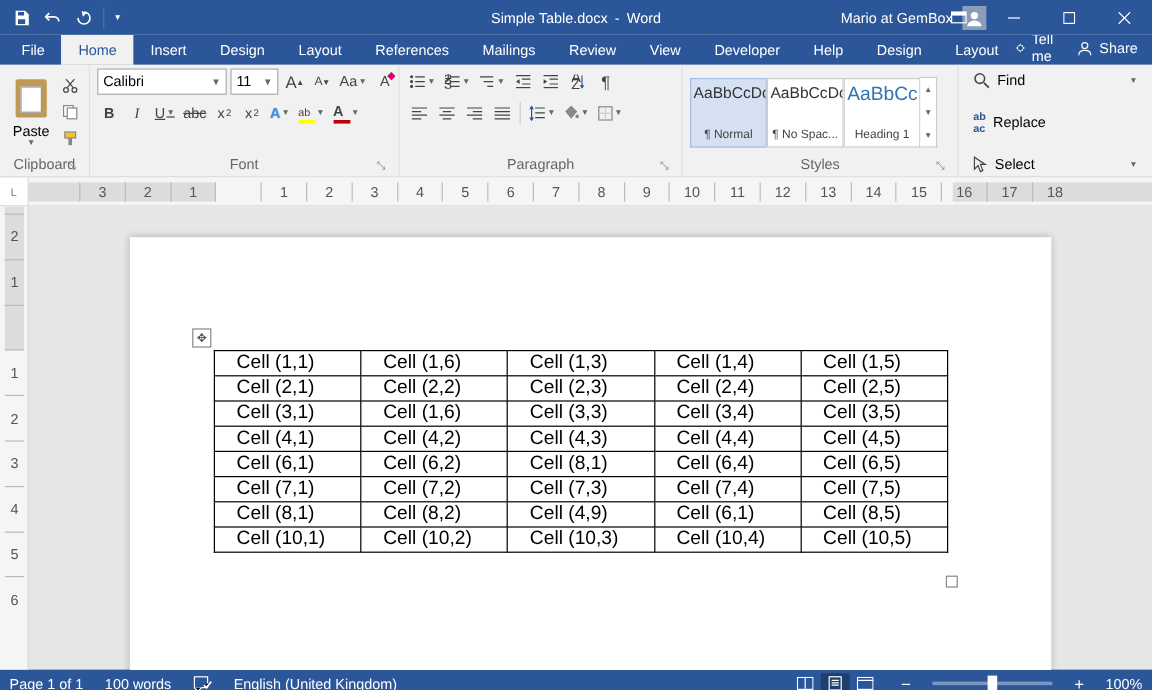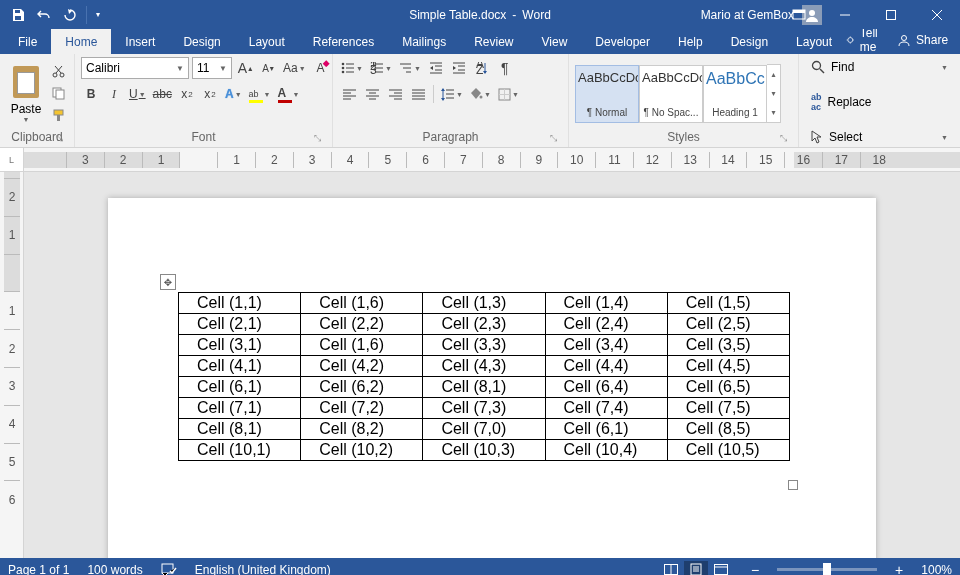--- a/index.html
+++ b/index.html
@@ -486,21 +486,21 @@
             <tr>
               <td>Cell (7,1)</td>
               <td>Cell (7,2)</td>
               <td>Cell (7,3)</td>
               <td>Cell (7,4)</td>
               <td>Cell (7,5)</td>
             </tr>
             <tr>
               <td>Cell (8,1)</td>
               <td>Cell (8,2)</td>
-              <td>Cell (7,0)</td>
+              <td>Cell (4,9)</td>
               <td>Cell (6,1)</td>
               <td>Cell (8,5)</td>
             </tr>
             <tr>
               <td>Cell (10,1)</td>
               <td>Cell (10,2)</td>
               <td>Cell (10,3)</td>
               <td>Cell (10,4)</td>
               <td>Cell (10,5)</td>
             </tr>

